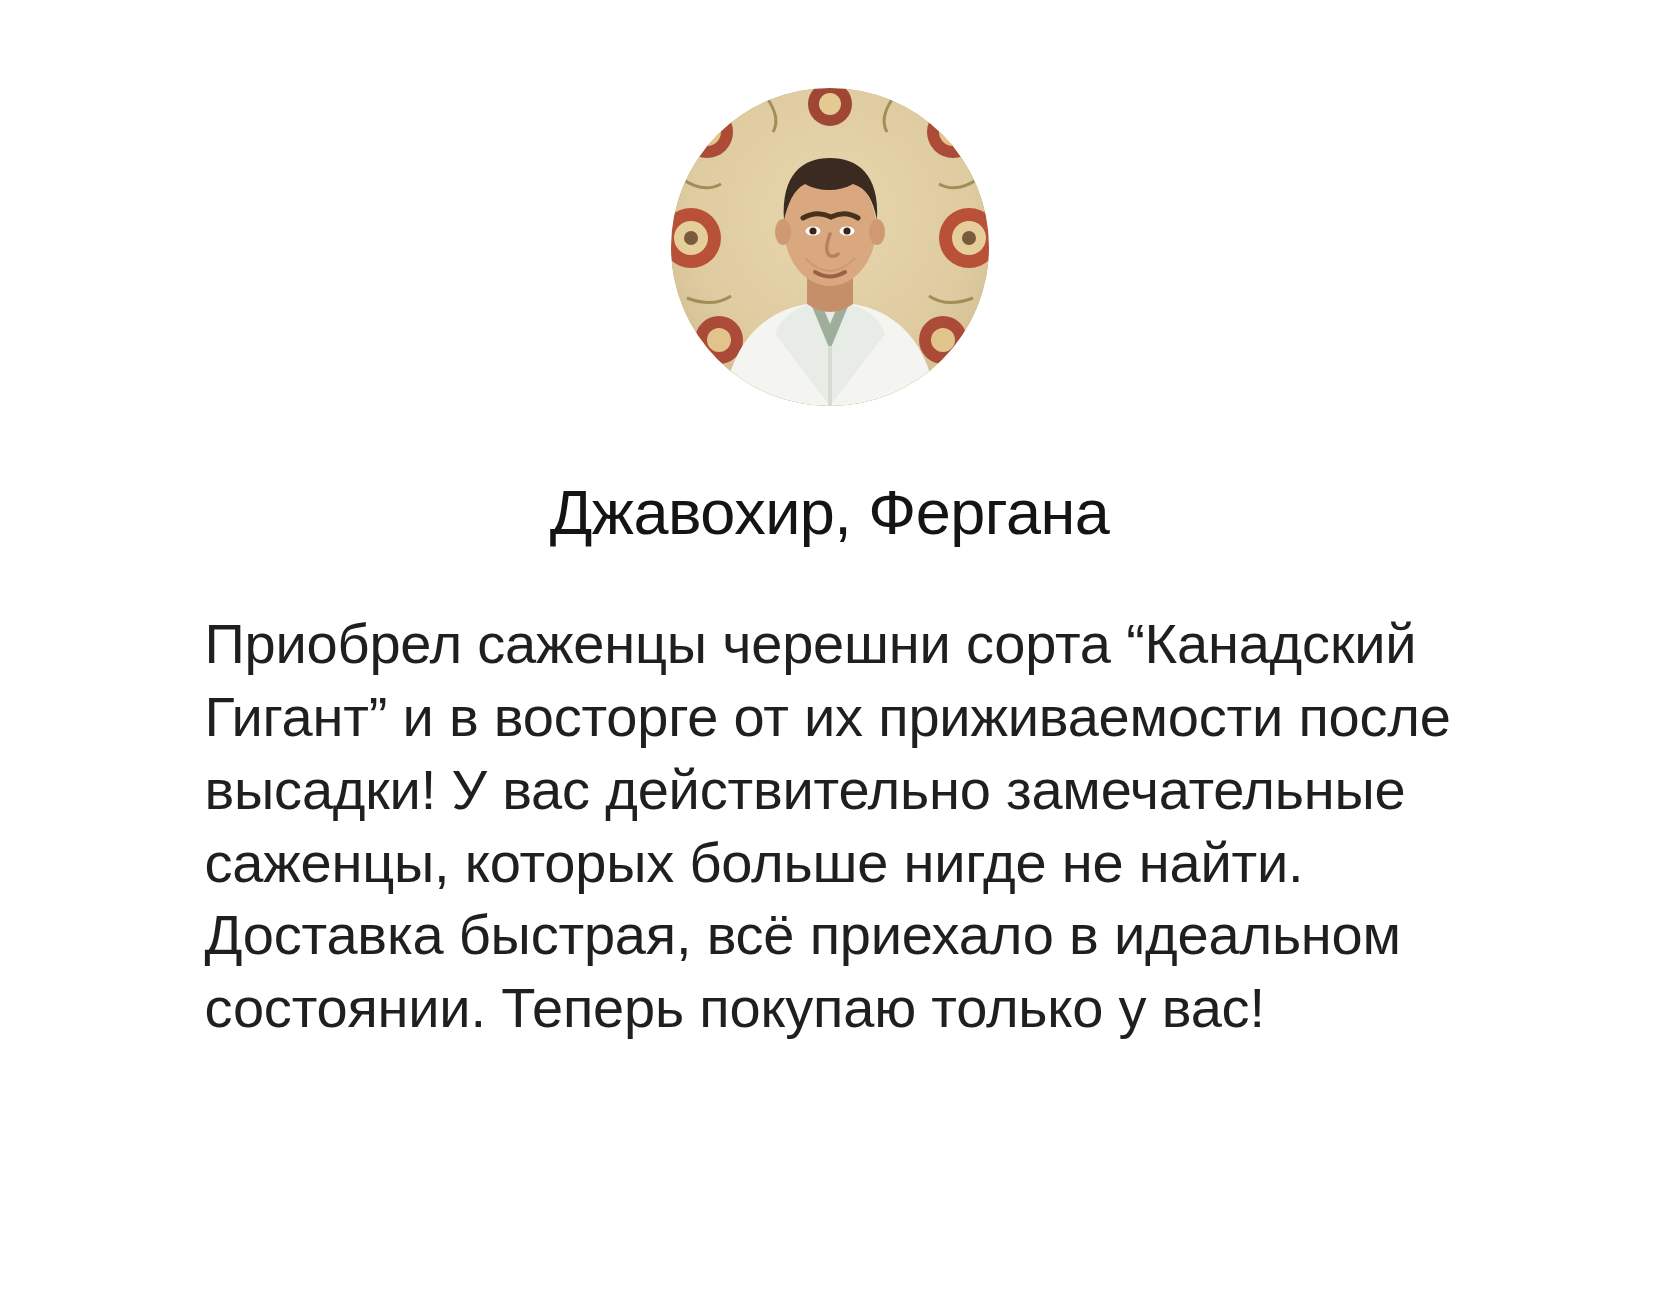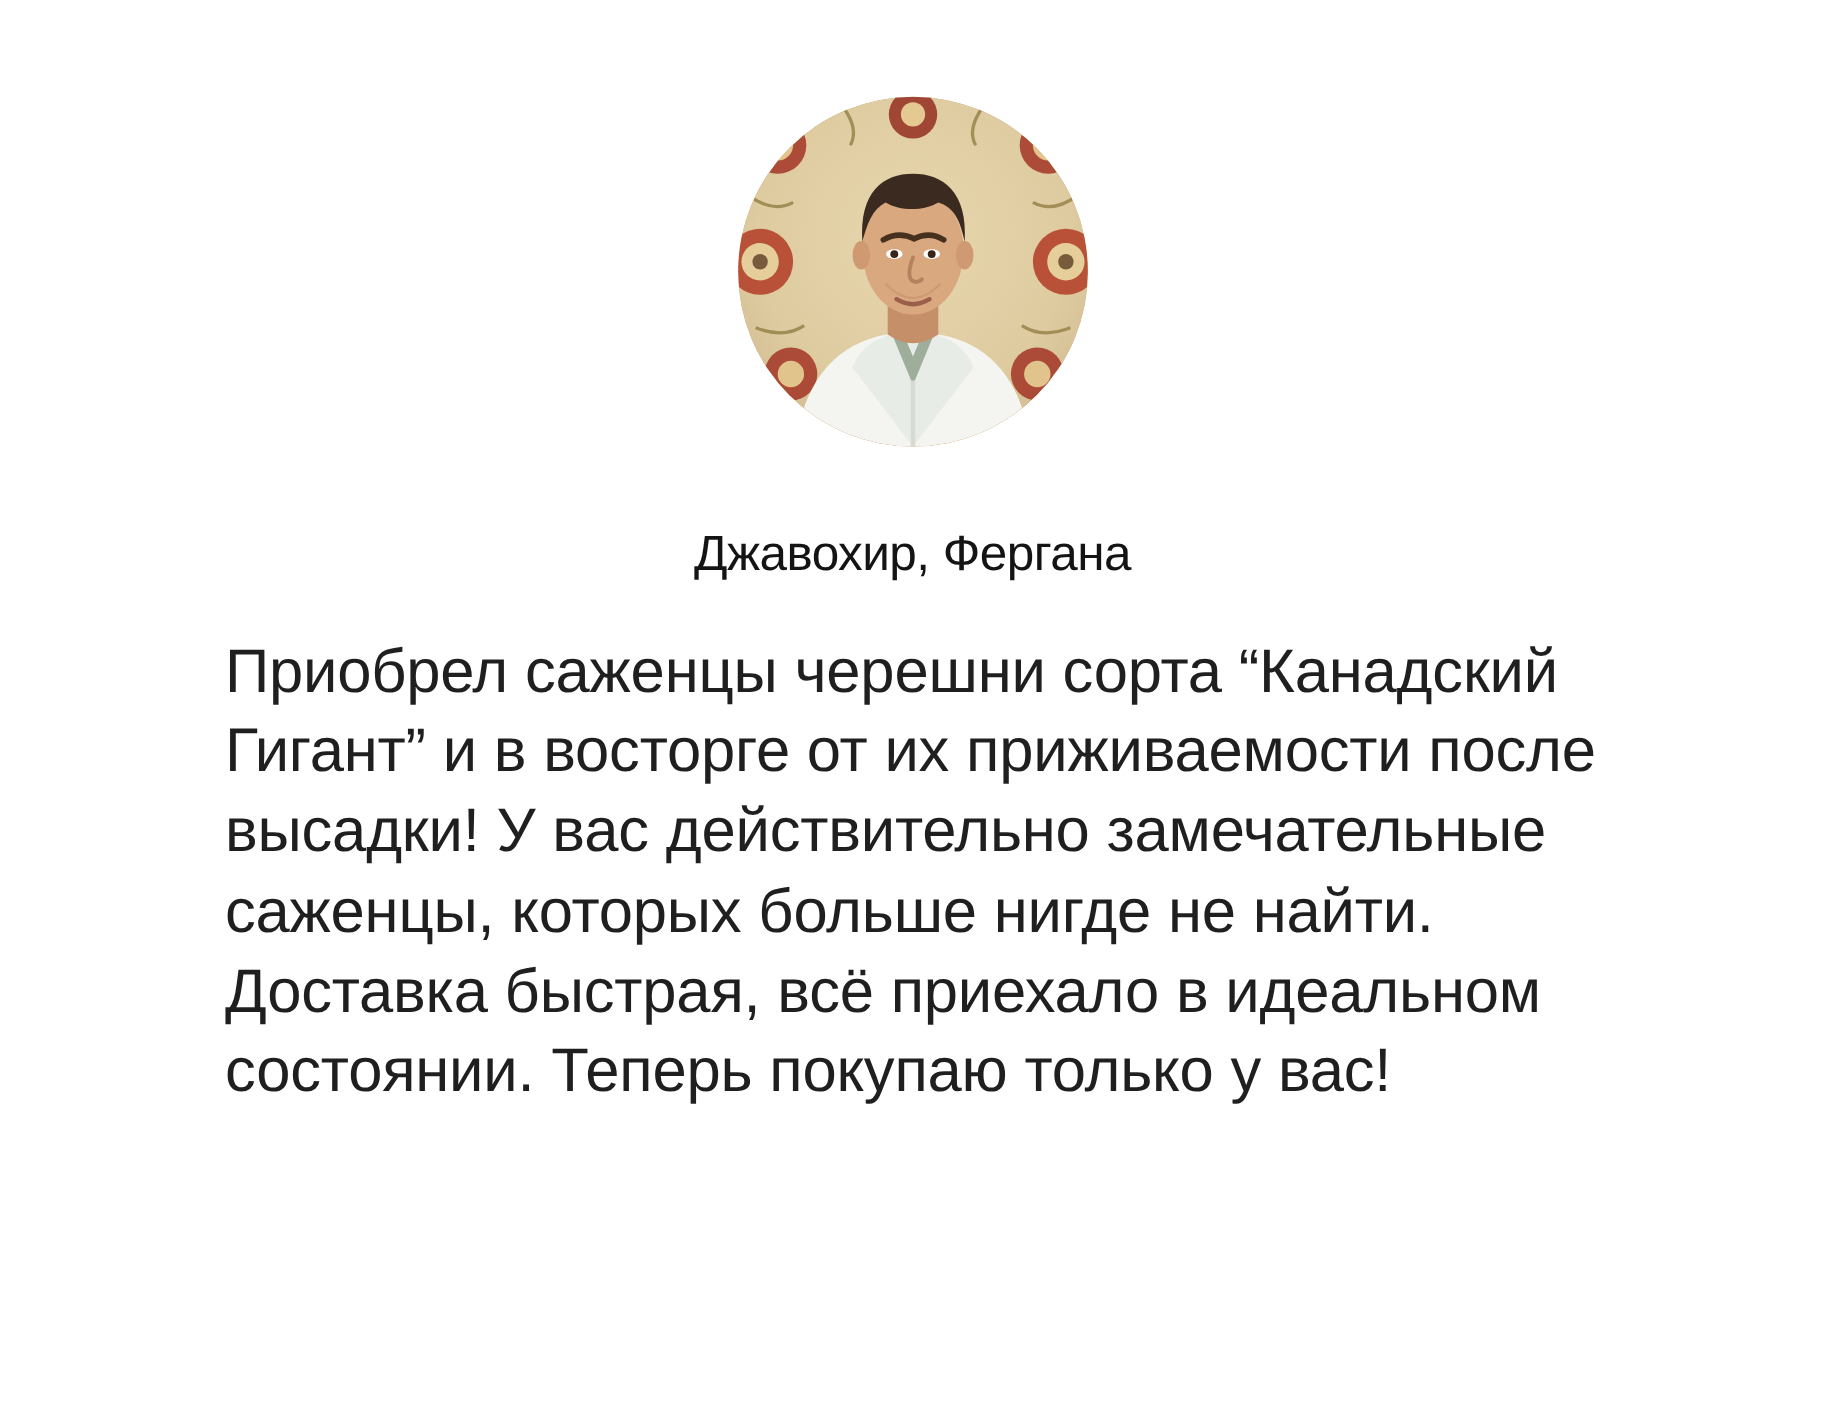--- a/index.html
+++ b/index.html
@@ -38,32 +38,32 @@
 
   .avatar svg {
     display: block;
     width: 100%;
     height: 100%;
   }
 
   
   .author-name {
     margin-top: 72px;
-    font-size: 45px;
+    font-size: 63px;
     line-height: 1.1;
     font-weight: 400;
     letter-spacing: -0.5px;
     color: #141414;
     text-align: center;
     white-space: nowrap;
   }
 
   
   .testimonial-text {
-    margin-top: 46px;
+    margin-top: 61px;
     width: 1470px;
     padding: 0 110px;
     box-sizing: border-box;
     font-size: 56px;
     line-height: 1.30;
     font-weight: 400;
     color: #1f1f1f;
     text-align: left;
     letter-spacing: -0.2px;
   }

